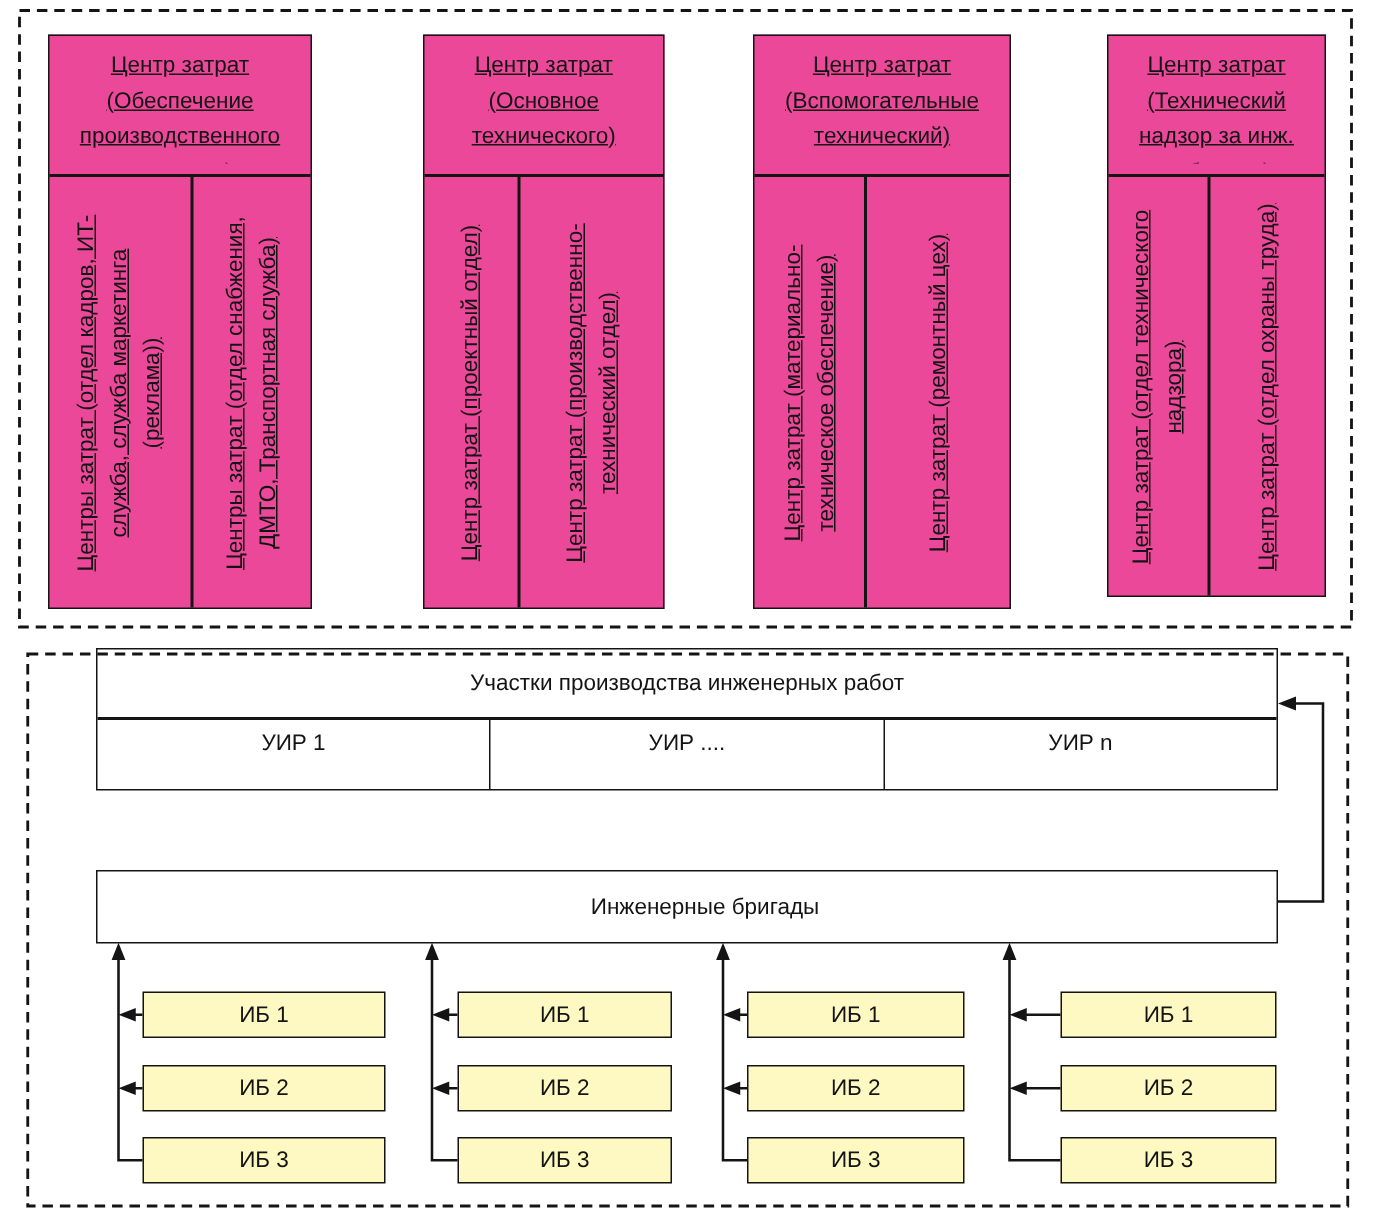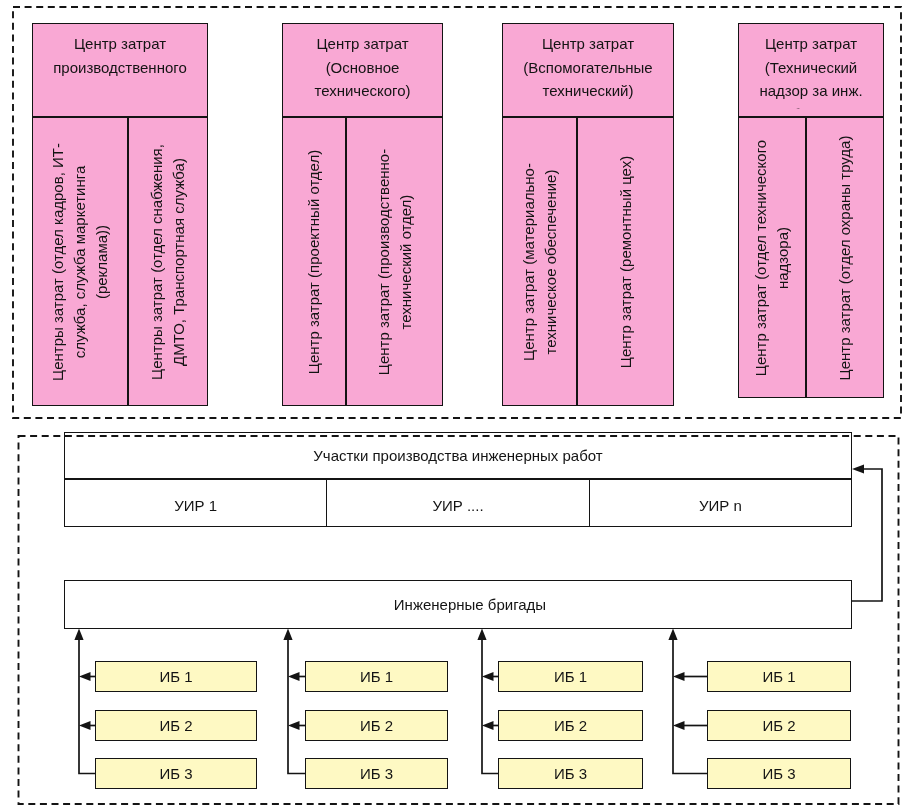--- a/index.html
+++ b/index.html
@@ -3,60 +3,61 @@
 <meta charset="utf-8">
 <style>
   html,body{margin:0;padding:0;}
   body{
     width:917px;height:809px;position:relative;background:#ffffff;
     font-family:"Liberation Sans", sans-serif;color:#141414;overflow:hidden;
   }
   *{box-sizing:border-box;}
 
   
-  .cc{position:absolute;border:1.7px solid #141414;background:#f9a8d4;display:flex;flex-direction:column;}
+  .cc{position:absolute;border:1.7px solid #141414;background:#ec4899;display:flex;flex-direction:column;text-decoration:underline;}
   .cc-header{height:94px;border-bottom:2px solid #141414;padding-top:8px;text-align:center;
              font-size:15px;line-height:23.5px;overflow:hidden;}
   .hl{white-space:nowrap;}
   .clip{height:6px;overflow:hidden;}
   .cc-cols{flex:1;display:flex;min-height:0;}
   .cc-col{display:flex;align-items:center;justify-content:center;overflow:hidden;}
   .cc-col.first{border-right:2px solid #141414;}
   .vtext{flex:none;width:274px;transform:rotate(-90deg);text-align:center;
          font-size:15px;line-height:22px;}
   .vtext span{display:block;white-space:nowrap;}
 
   
   .sections{position:absolute;left:64px;top:432px;width:788px;height:95px;
             border:1.7px solid #141414;background:#fff;display:flex;flex-direction:column;}
   .sec-header{height:47px;border-bottom:2px solid #141414;display:flex;align-items:center;
               justify-content:center;font-size:15px;}
   .sec-cells{flex:1;display:flex;}
   .sec-cell{flex:1;display:flex;align-items:flex-start;justify-content:center;
-            padding-top:17px;font-size:15px;}
+            padding-top:7px;font-size:15px;}
   .sec-cell.divider{border-right:1.7px solid #141414;}
 
   .brigades{position:absolute;left:64px;top:580px;width:788px;height:49px;
             border:1.7px solid #141414;background:#fff;display:flex;align-items:center;
             justify-content:center;font-size:15px;padding-left:24px;}
 
   .ib{position:absolute;height:31px;border:1.7px solid #141414;background:#fef9c3;
       display:flex;align-items:center;justify-content:center;font-size:15px;}
 
   svg.overlay{position:absolute;left:0;top:0;pointer-events:none;}
   svg .ln{stroke:#141414;stroke-width:1.7;fill:none;}
   svg .ah{fill:#141414;stroke:none;}
   svg .dash{stroke:#141414;stroke-width:1.9;fill:none;stroke-dasharray:7 4.6;}
 </style>
 </head>
 <body>
 
 <div class="cc" style="left:32px;top:23px;width:176px;height:383px">
   <div class="cc-header">
     <div class="hl">Центр затрат</div>
+    <div class="hl">(Обеспечение</div>
     <div class="hl">производственного</div>
     <div class="clip">
         <div class="hl">процесса)</div>
       </div>
   </div>
   <div class="cc-cols">
     <div class="cc-col first" style="width:96px">
       <div class="vtext">
         <span>Центры затрат (отдел кадров, ИТ-</span>
         <span>служба, служба маркетинга</span>

